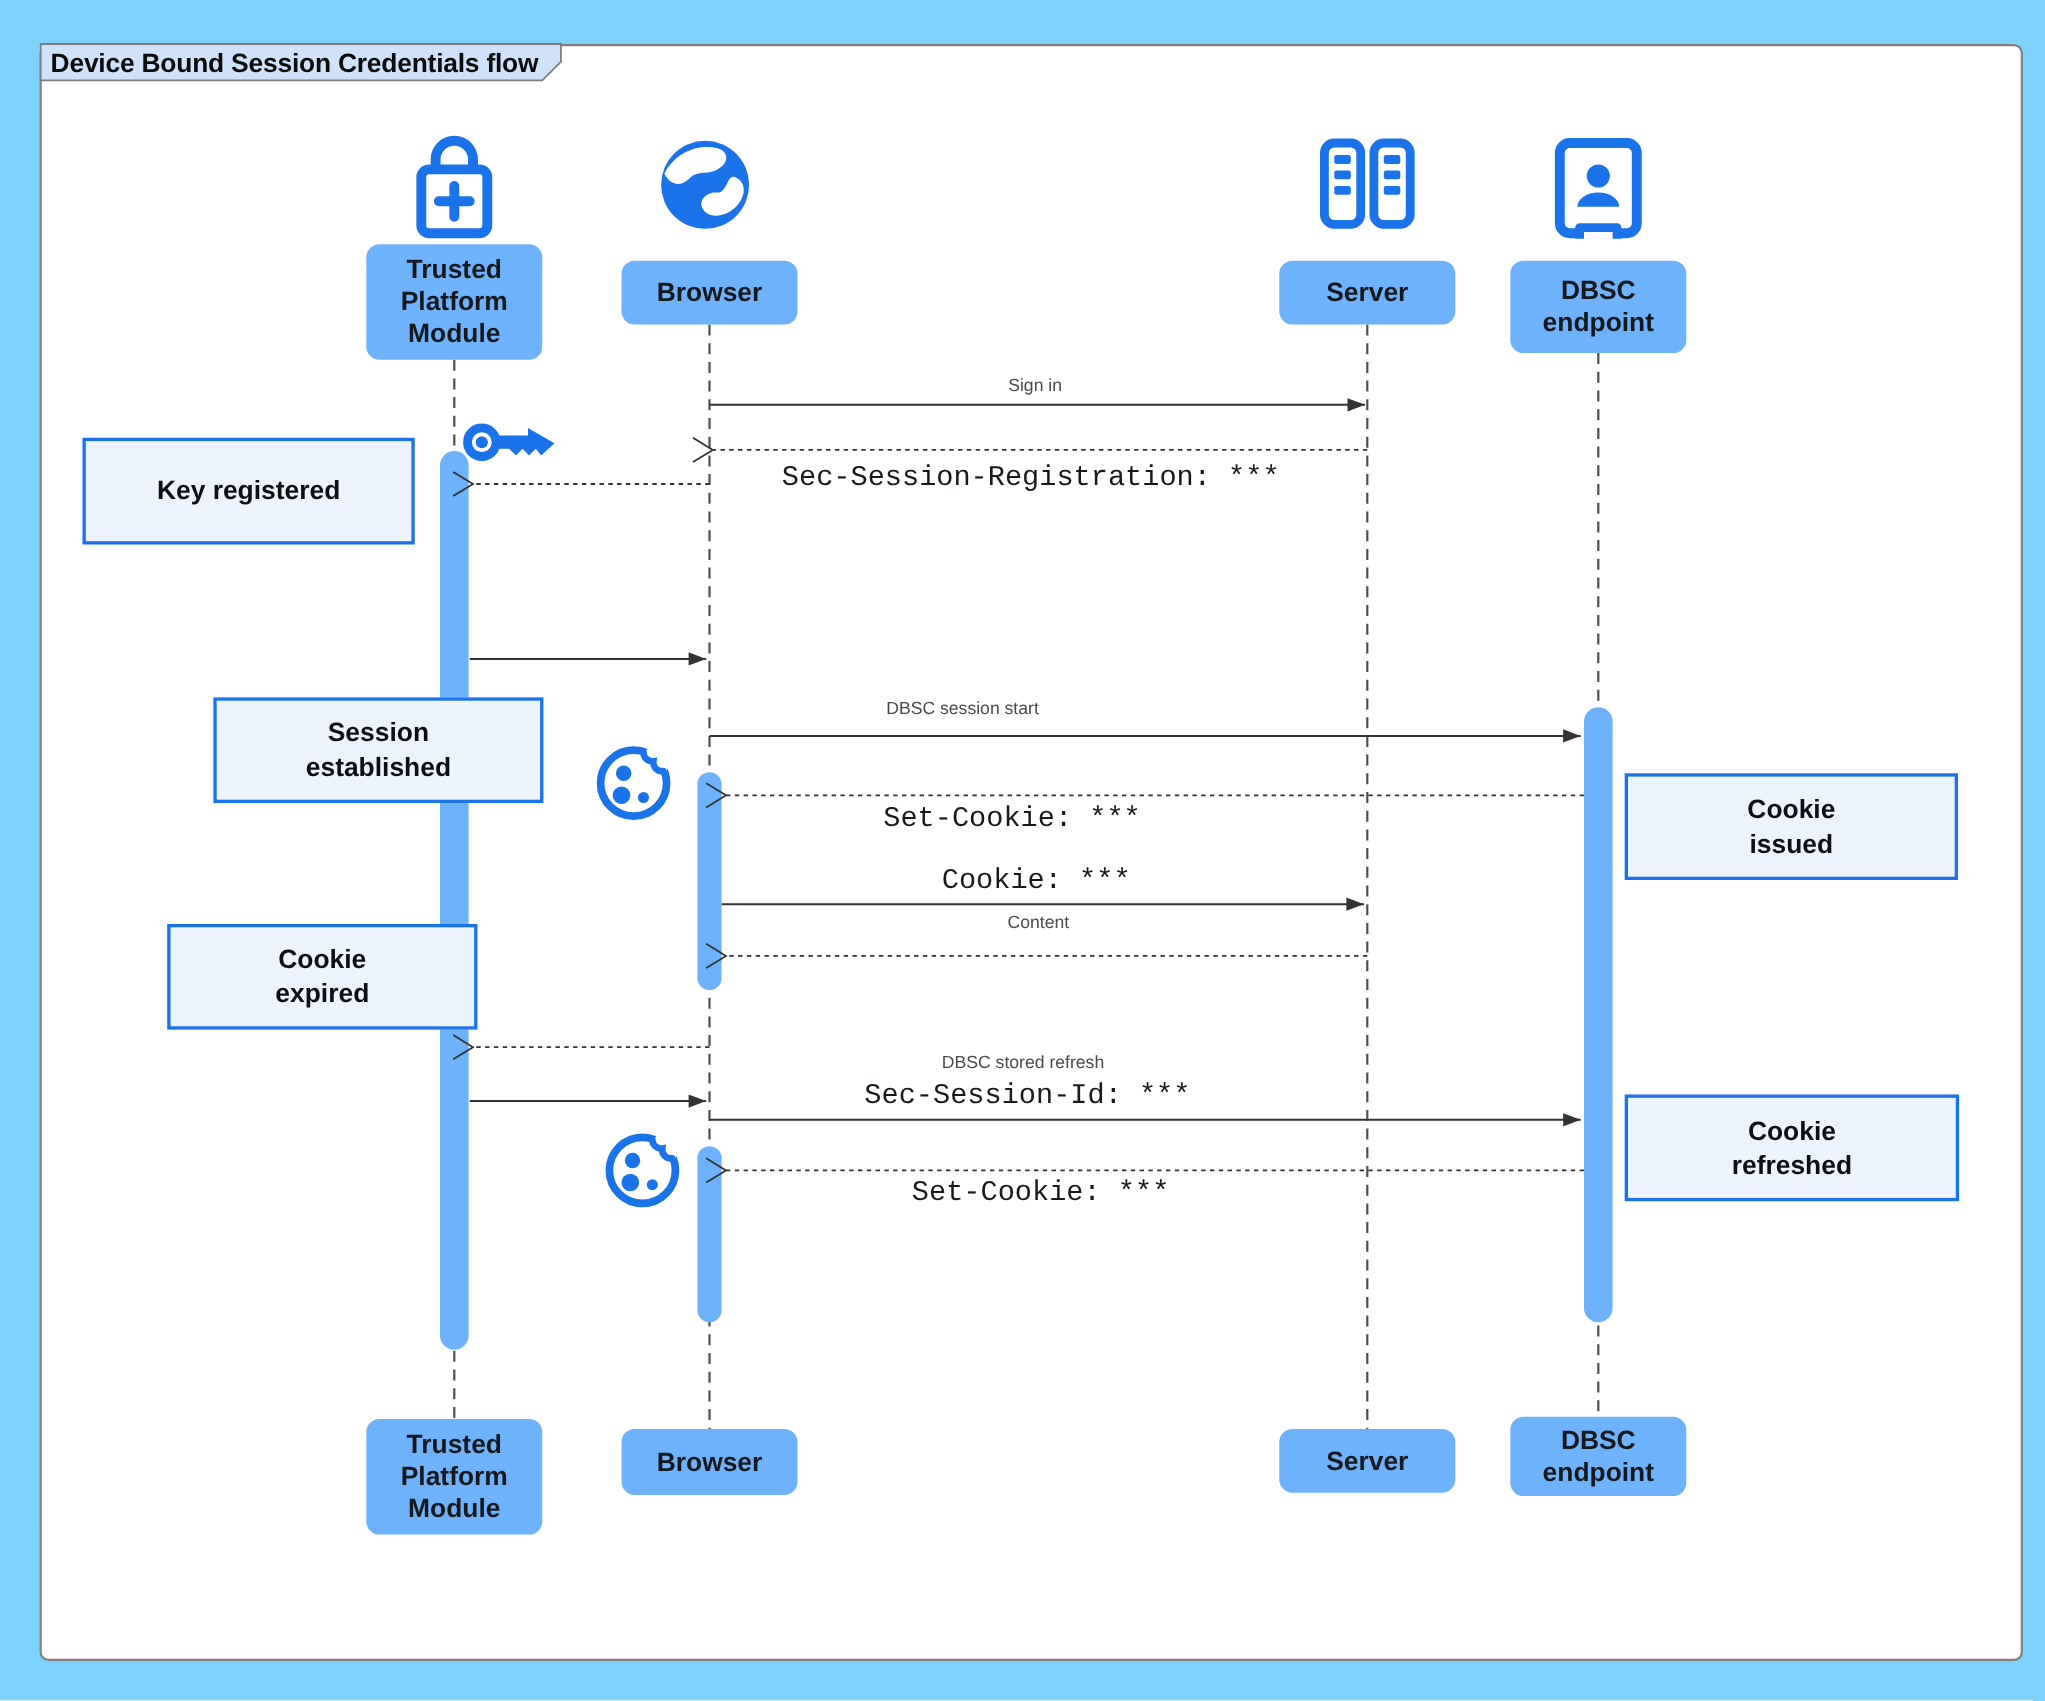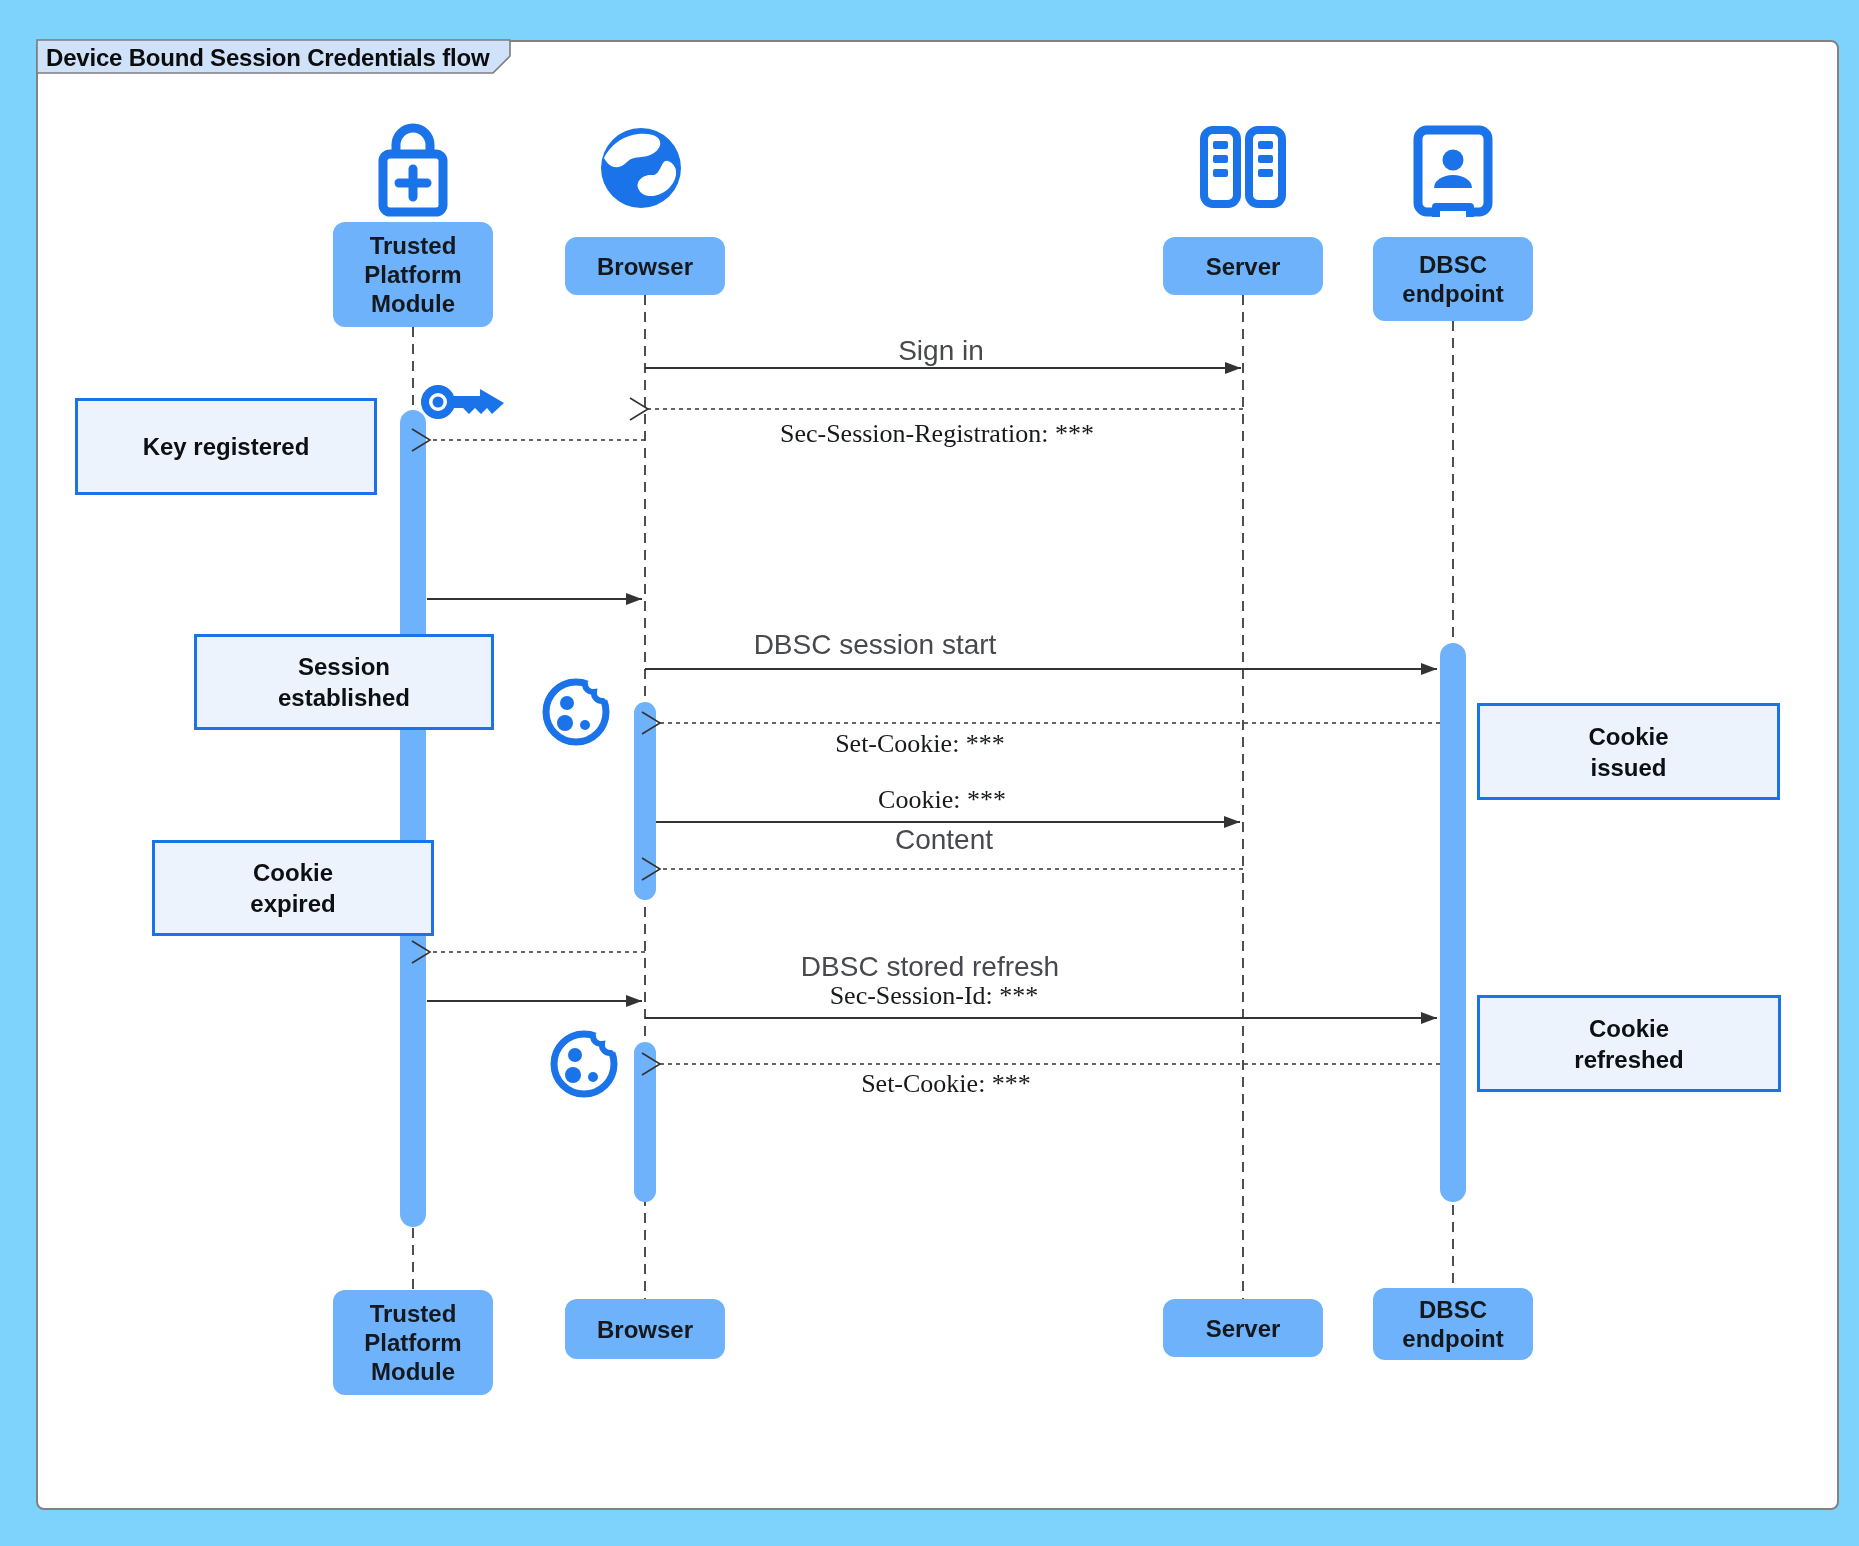--- a/index.html
+++ b/index.html
@@ -21,24 +21,24 @@
     display:flex; align-items:center; justify-content:center; text-align:center;
     font-size:24px; font-weight:bold; color:#15191d; line-height:29px; white-space:pre-line;
   }
   .note {
     position:absolute; background:#edf3fd; border:3px solid #1a73e8; box-sizing:border-box; z-index:2;
     display:flex; align-items:center; justify-content:center; text-align:center;
     font-size:24px; font-weight:bold; color:#0d0f12; line-height:31px; white-space:pre-line;
   }
   .msg {
     position:absolute; transform:translate(-50%,-50%); z-index:2; white-space:nowrap;
-    font-size:28px; color:#47494d;
+    font-size:16px; color:#47494d;
   }
   .msg.mono {
-    font-family:Liberation Serif, serif; font-size:26px; color:#17191c;
+    font-family:Liberation Mono, monospace; font-size:26px; color:#17191c;
   }
 </style>
 </head>
 <body>
 
 <div class="canvas">
 
   <div class="frame"></div>
 
   <svg class="svg-layer" width="1859" height="1546" viewBox="0 0 1859 1546">

